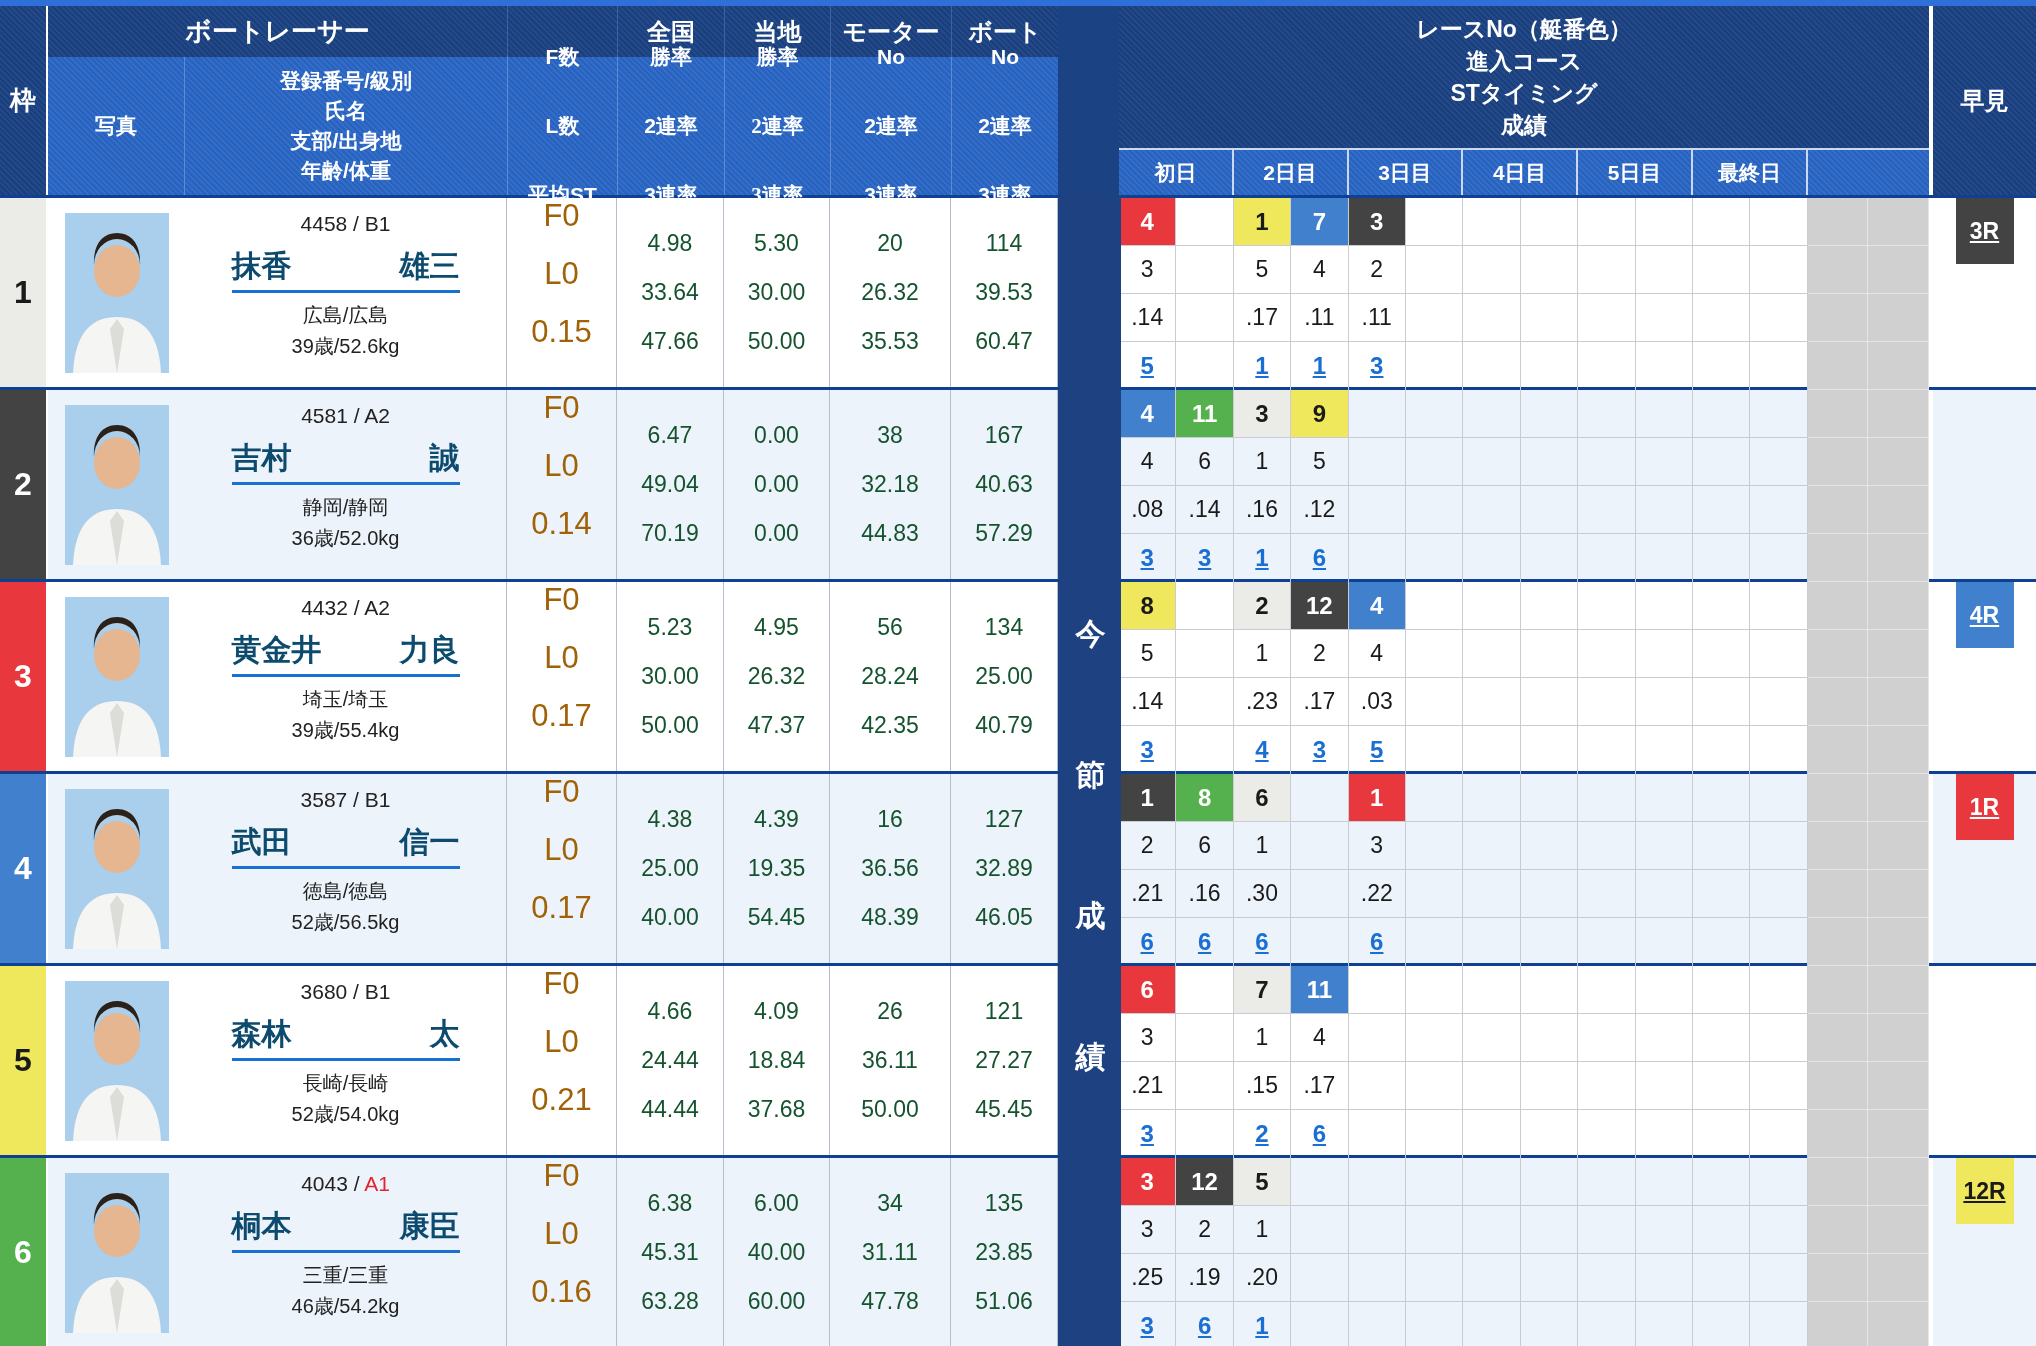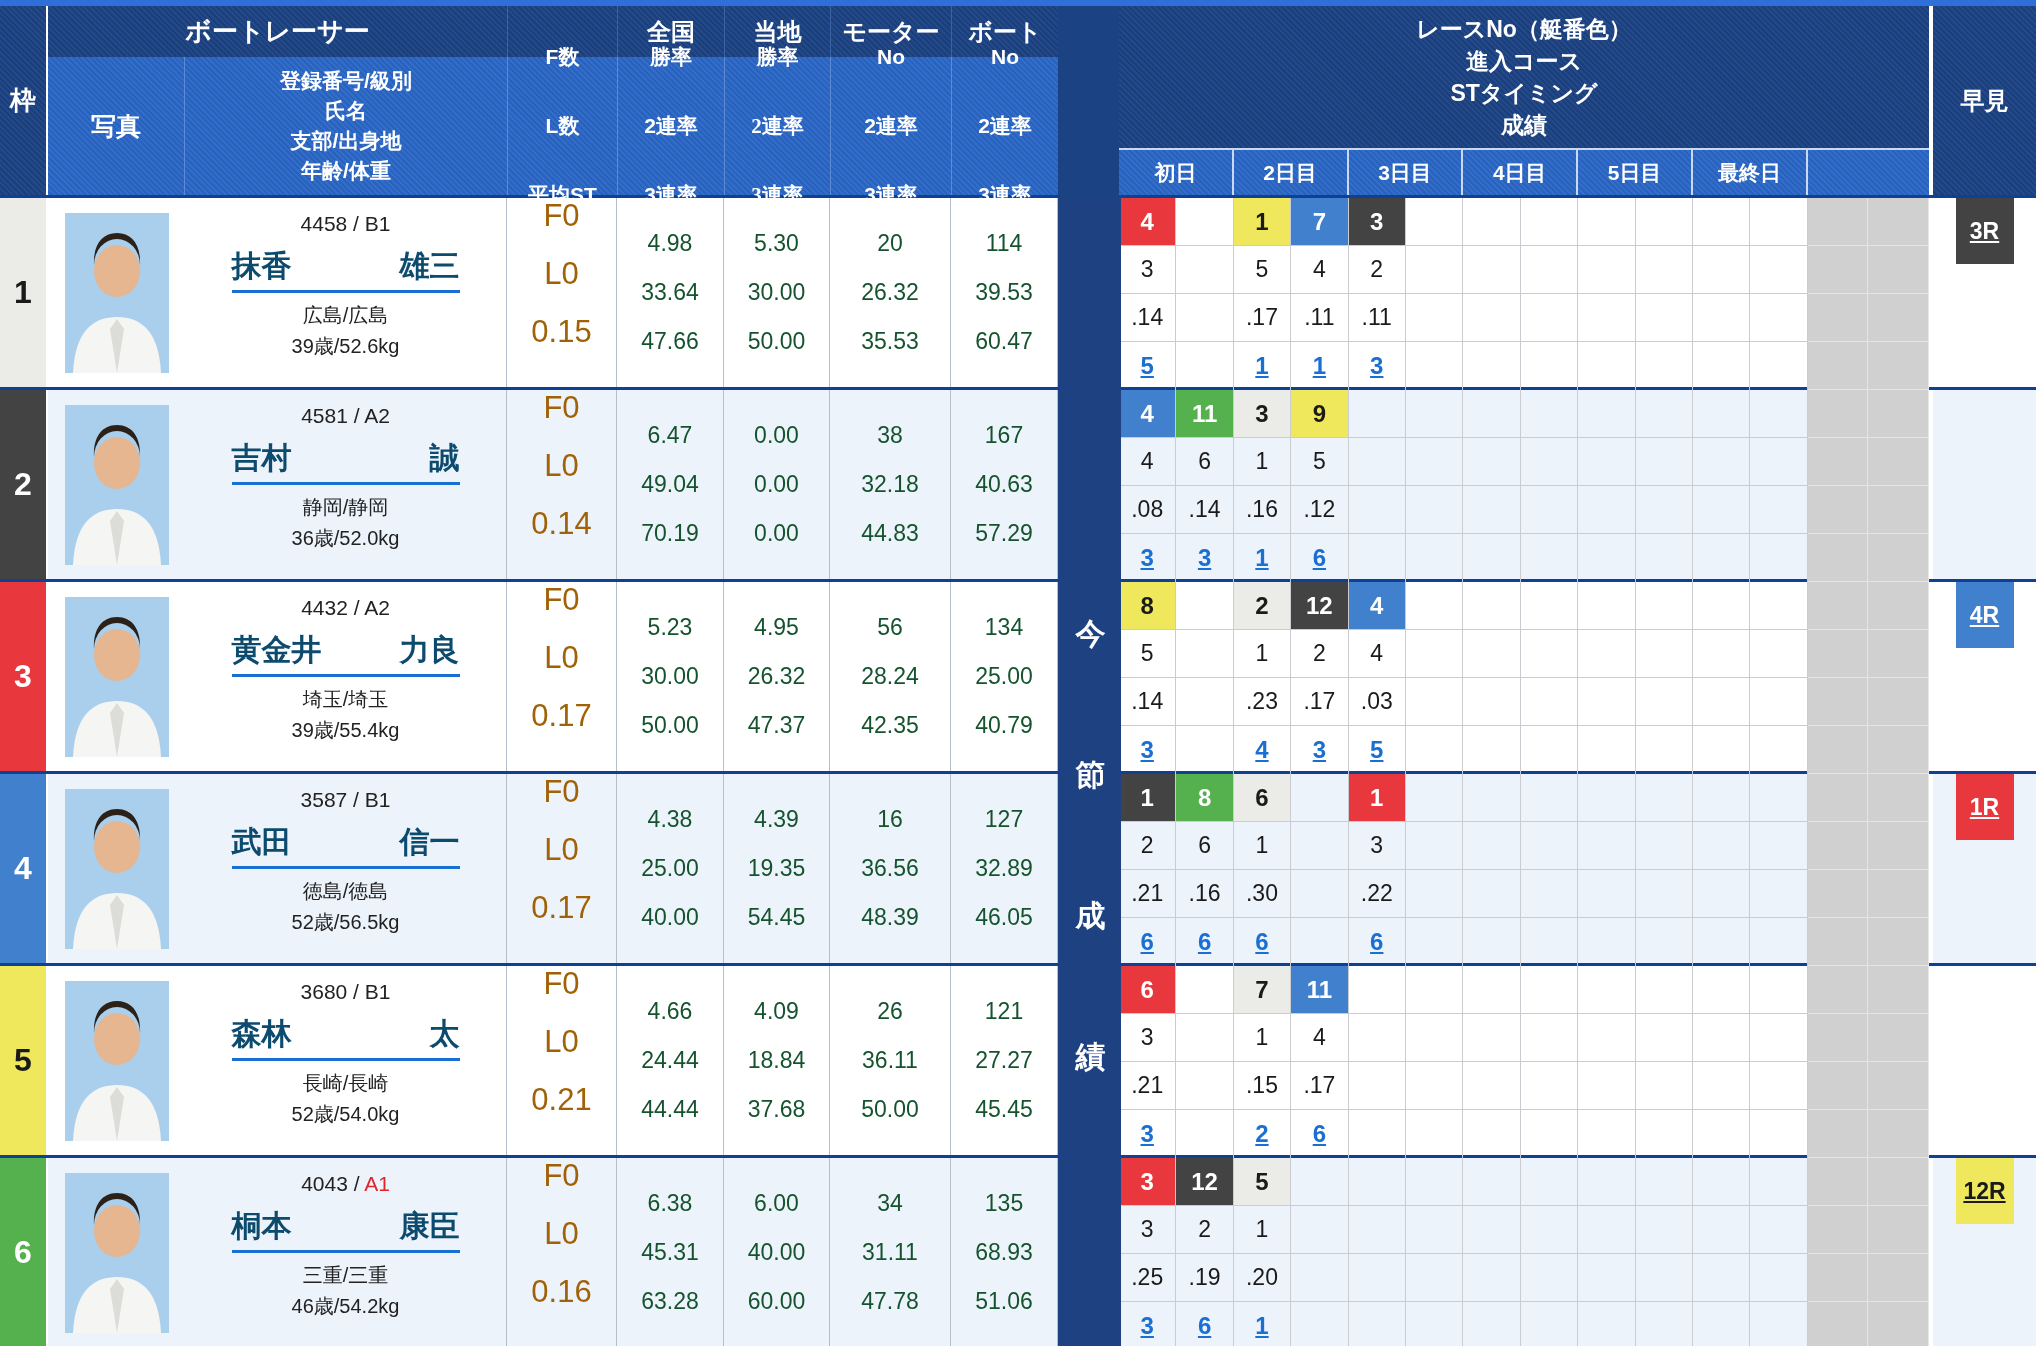--- a/index.html
+++ b/index.html
@@ -17,21 +17,21 @@
 
   
   .hdr { display:flex; height:189px; }
   .hdr-frame { width:48px; display:flex; align-items:center; justify-content:center;
                font-size:26px; font-weight:bold; border-right:2px solid #fff; }
   .hdr-left { width:459px; display:flex; flex-direction:column; }
   .hdr-racer { height:51px; display:flex; align-items:center; justify-content:center;
                font-size:26px; font-weight:bold; }
   .hdr-left-sub { display:flex; height:138px; }
   .hdr-photo { width:137px; display:flex; align-items:center; justify-content:center;
-               font-size:25px; font-weight:bold; border-right:1px solid #5d8ad2; }
+               font-size:21px; font-weight:bold; border-right:1px solid #5d8ad2; }
   .hdr-info  { width:322px; display:flex; flex-direction:column; align-items:center; justify-content:center;
                font-size:21px; font-weight:bold; line-height:30px; }
   .hdr-col { display:flex; flex-direction:column; }
   .hdr-col .top { height:51px; display:flex; align-items:center; justify-content:center;
                   font-size:24px; font-weight:bold; border-left:1px solid #3a62a5; }
   .hdr-col .sub { height:138px; display:flex; flex-direction:column; align-items:center; justify-content:center;
                   font-size:21px; font-weight:bold; line-height:30px; border-left:1px solid #5d8ad2;gap:39px; }
   .w-f   { width:110px; } .w-nat { width:107px; } .w-loc { width:106px;font-family:Liberation Serif, serif; }
   .w-mot { width:121px; } .w-boa { width:107px; }
   .hdr-gap { width:61px; background:#1b4283; }
@@ -793,21 +793,21 @@
           <span>40.00</span>
           <span>60.00</span>
         </div>
         <div class="stat-cell" style="width: 121px;">
           <span>34</span>
           <span>31.11</span>
           <span>47.78</span>
         </div>
         <div class="stat-cell" style="width: 107px;">
           <span>135</span>
-          <span>68.93</span>
+          <span>23.85</span>
           <span>51.06</span>
         </div>
         <div class="gap-cell"></div>
         <div class="grid-cell-wrap">
           <div class="gc raceno" style="background: rgb(232, 56, 61); color: rgb(255, 255, 255);">3</div>
           <div class="gc raceno" style="background: rgb(67, 67, 67); color: rgb(255, 255, 255);">12</div>
           <div class="gc raceno" style="background: rgb(235, 235, 231); color: rgb(26, 26, 26);">5</div>
           <div class="gc"></div>
           <div class="gc"></div>
           <div class="gc"></div>

